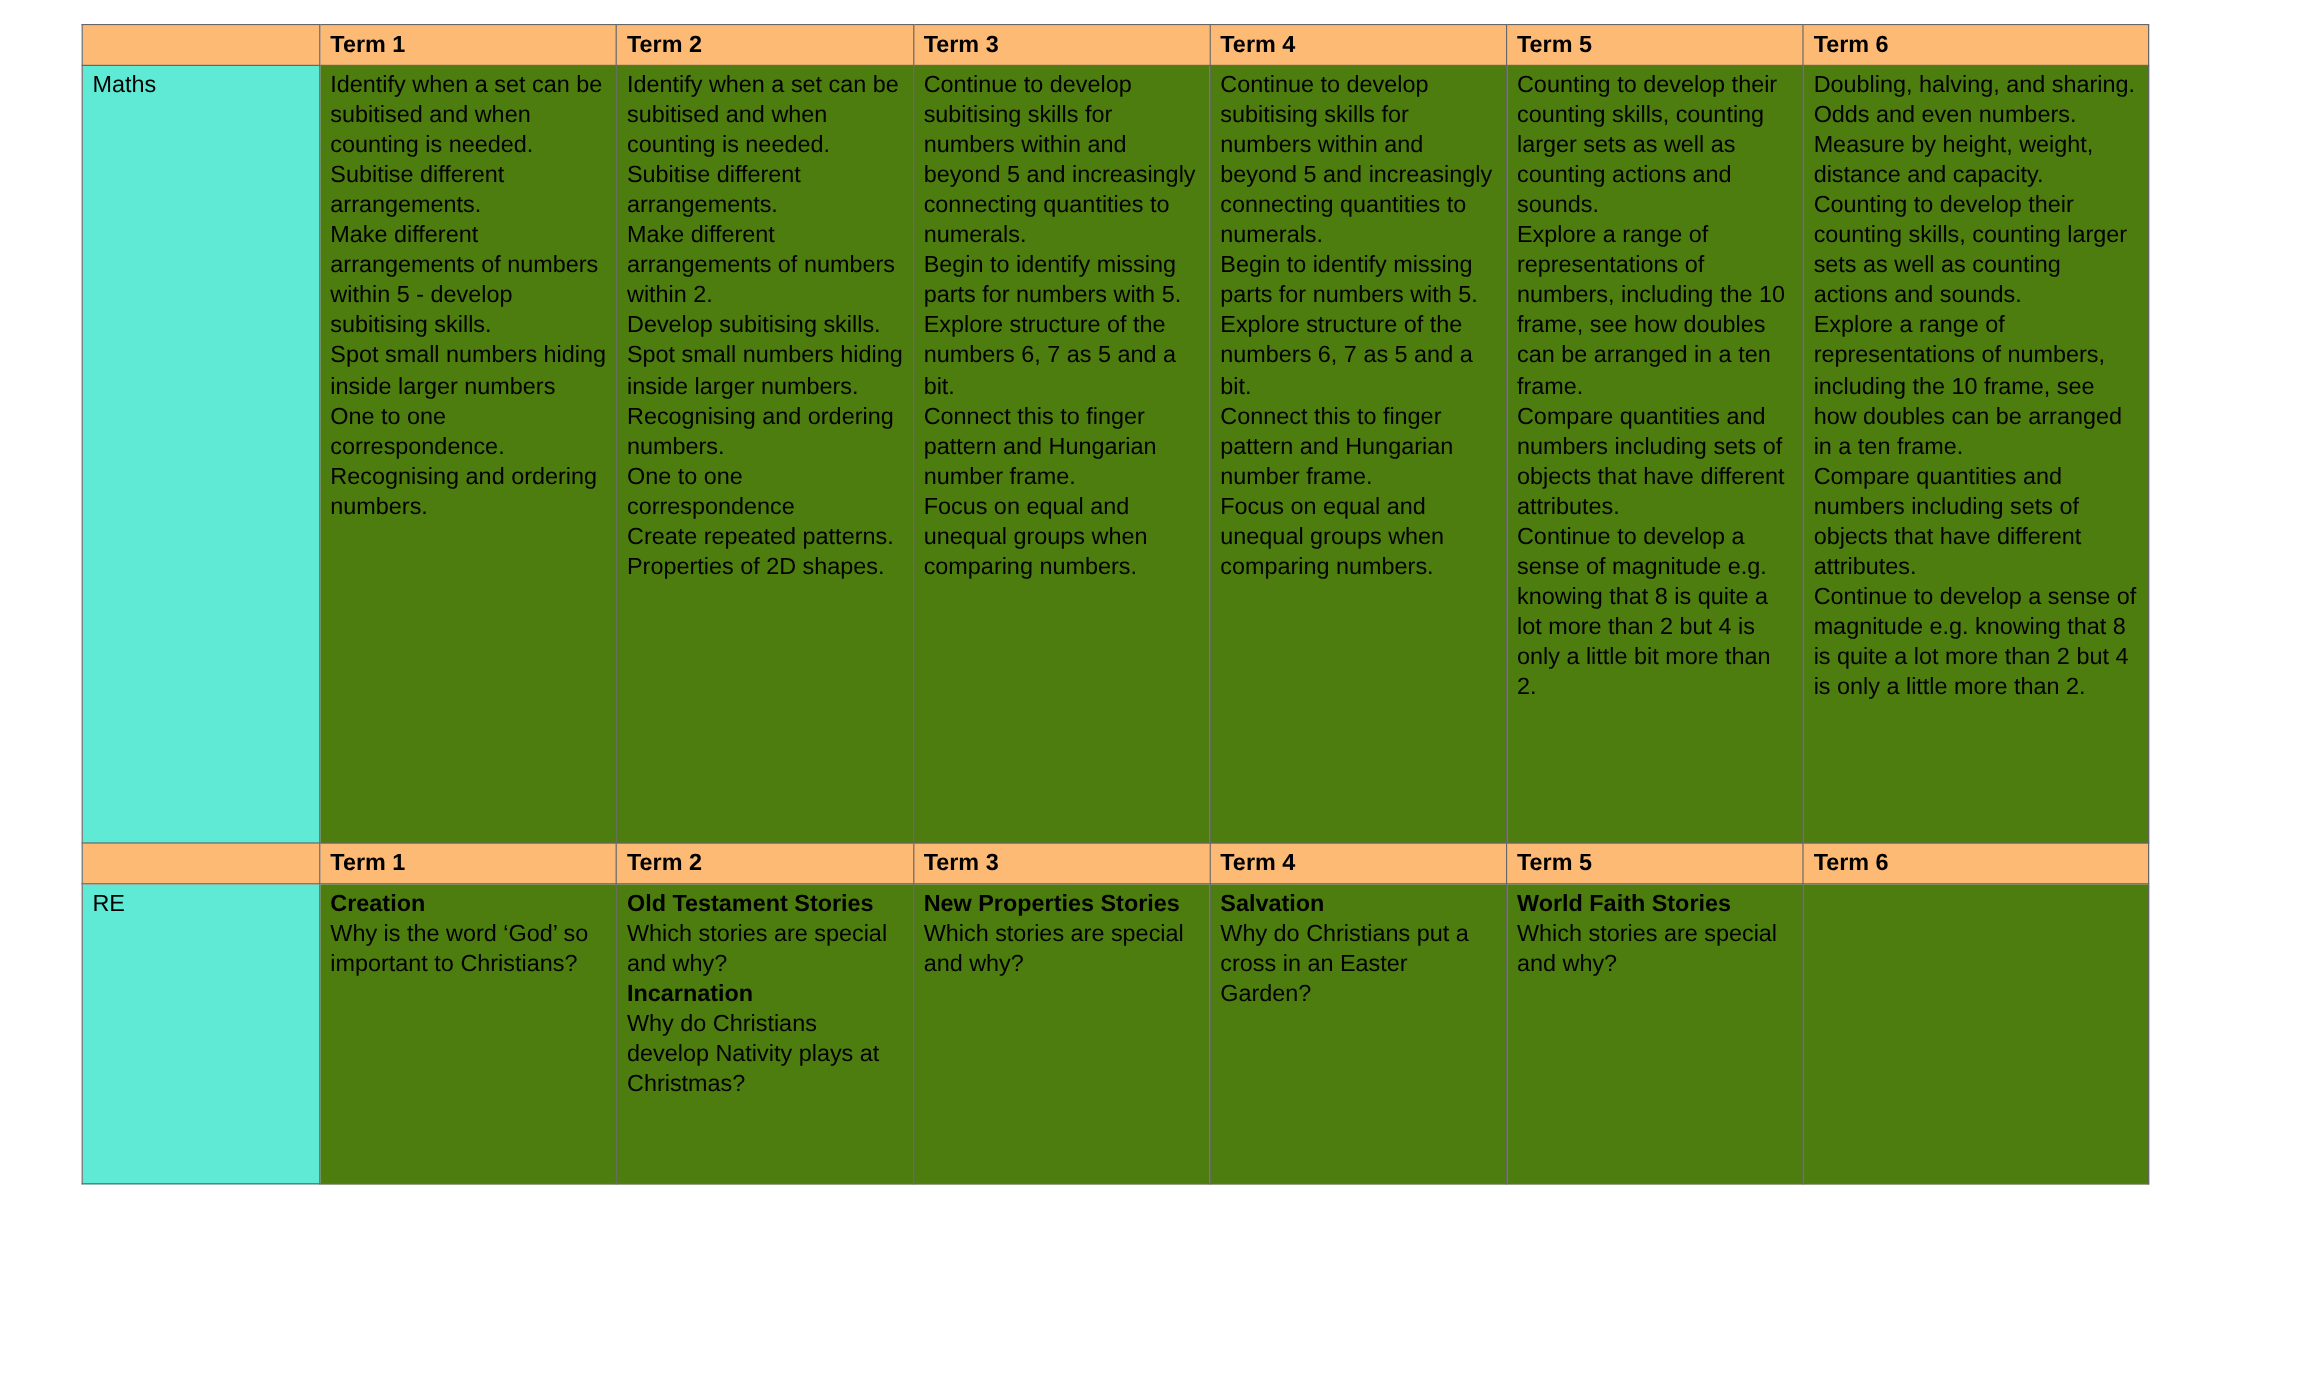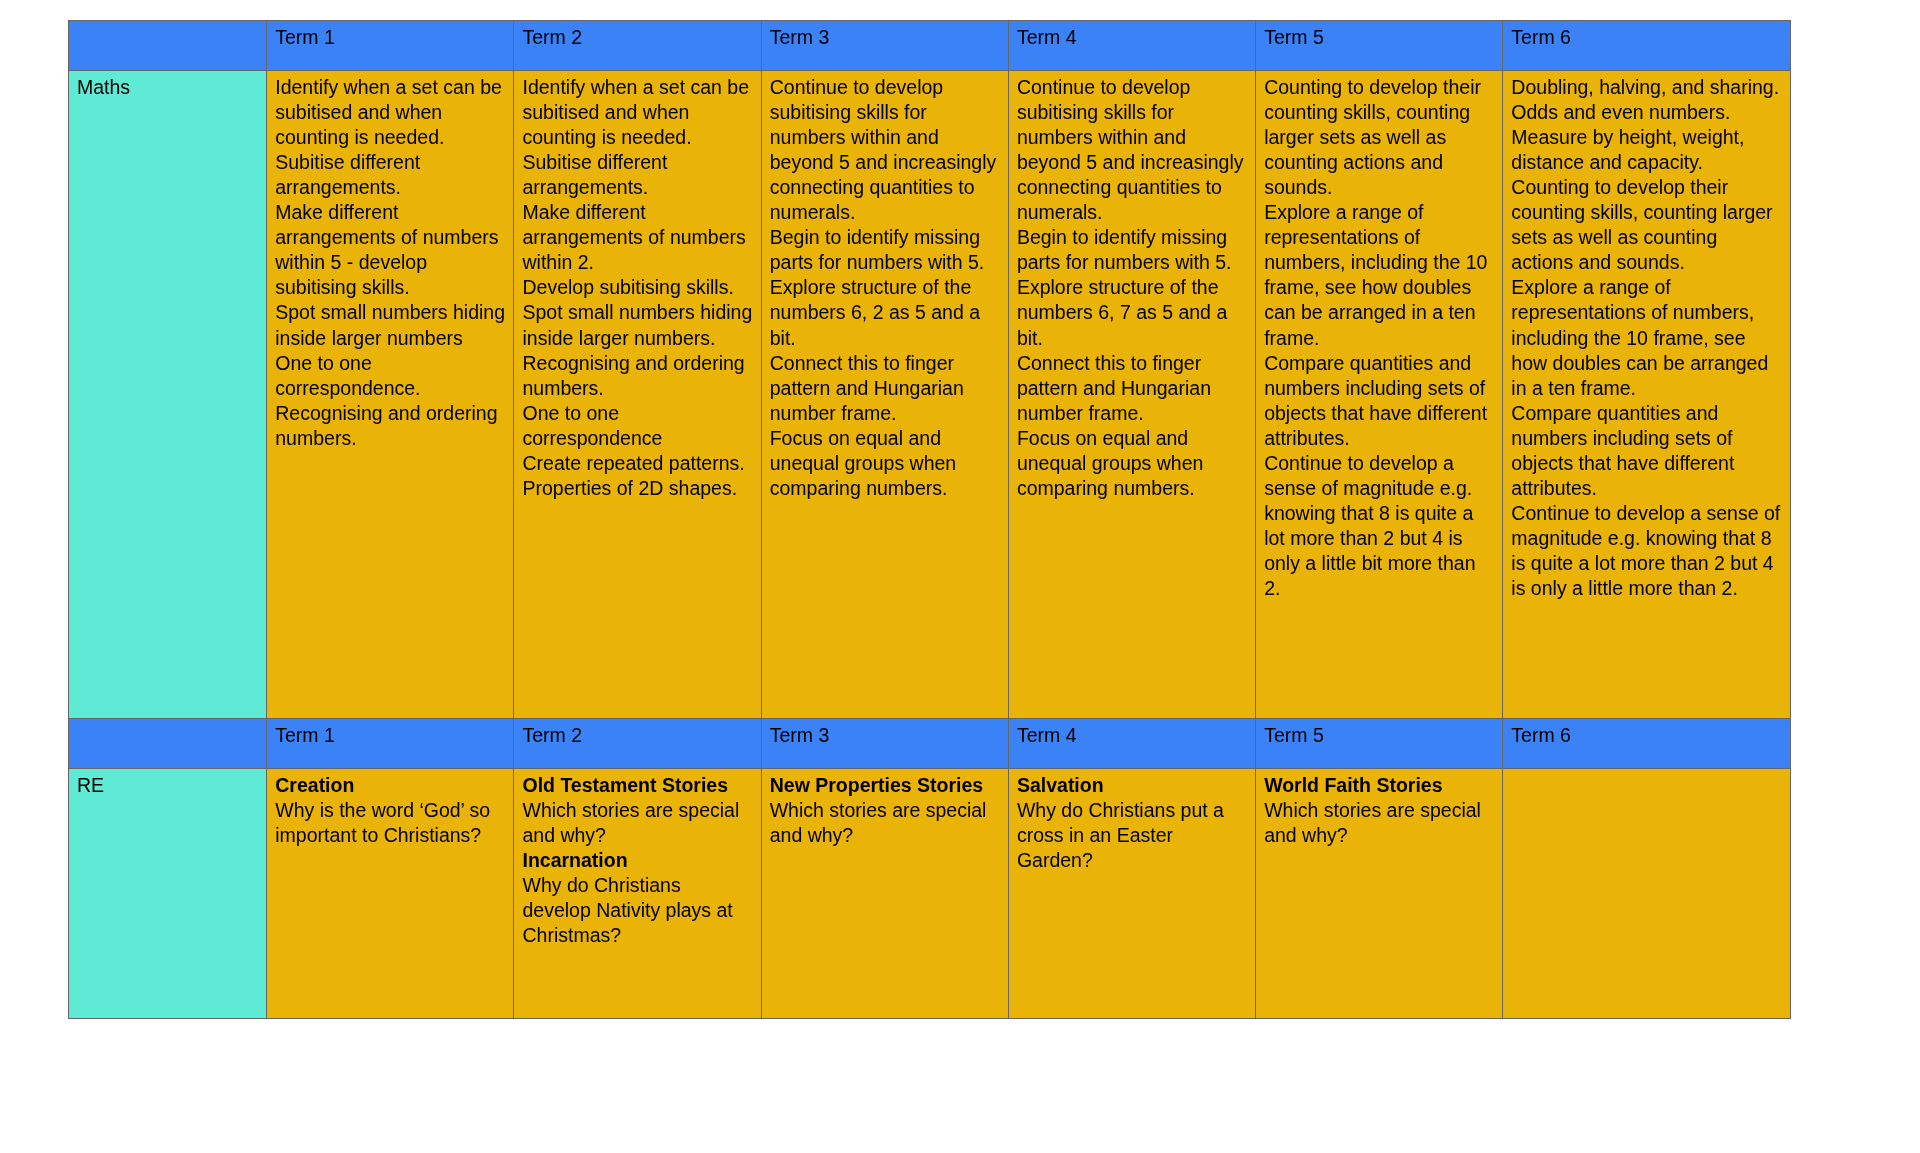--- a/index.html
+++ b/index.html
@@ -37,36 +37,36 @@
     box-sizing: border-box;
     text-align: left;
     font-weight: normal;
   }
   
   col.c-subject { width: 162px; }
   col.c-term    { width: 202px; }
   col.c-term-wide { width: 235px; }
 
   tr.term-header td {
-    background: #3b82f6;
-    font-weight: normal;
+    background: #fdba74;
+    font-weight: bold;
     height: 34px;
     padding-top: 4px;
-    padding-bottom: 20px;
+    padding-bottom: 4px;
     white-space: nowrap;
   }
   td.subject-cell {
     font-weight: bold;
     background: #5eead4;
   }
   td.blank-cell {
     background: #d9d9d9;
   }
   td.content-cell {
-    background: #eab308;
+    background: #4d7c0f;
     margin-top: 48px;
   }
   .cell-lines p {
     margin: 0;
     padding: 0;
   }
   .cell-lines p.strong {
     font-weight: bold;
   }
   td.maths-cell { height: 648px; }
@@ -118,21 +118,21 @@
               <p>Recognising and ordering numbers.</p>
               <p>One to one correspondence</p>
               <p>Create repeated patterns.</p>
               <p>Properties of 2D shapes.</p>
             </div>
           </td>
           <td class="content-cell maths-cell">
             <div class="cell-lines">
               <p>Continue to develop subitising skills for numbers within and beyond 5 and increasingly connecting quantities to numerals.</p>
               <p>Begin to identify missing parts for numbers with 5.</p>
-              <p>Explore structure of the numbers 6, 2 as 5 and a bit.</p>
+              <p>Explore structure of the numbers 6, 7 as 5 and a bit.</p>
               <p>Connect this to finger pattern and Hungarian number frame.</p>
               <p>Focus on equal and unequal groups when comparing numbers.</p>
             </div>
           </td>
           <td class="content-cell maths-cell">
             <div class="cell-lines">
               <p>Continue to develop subitising skills for numbers within and beyond 5 and increasingly connecting quantities to numerals.</p>
               <p>Begin to identify missing parts for numbers with 5. Explore structure of the numbers 6, 7 as 5 and a bit.</p>
               <p>Connect this to finger pattern and Hungarian number frame.</p>
               <p>Focus on equal and unequal groups when comparing numbers.</p>

